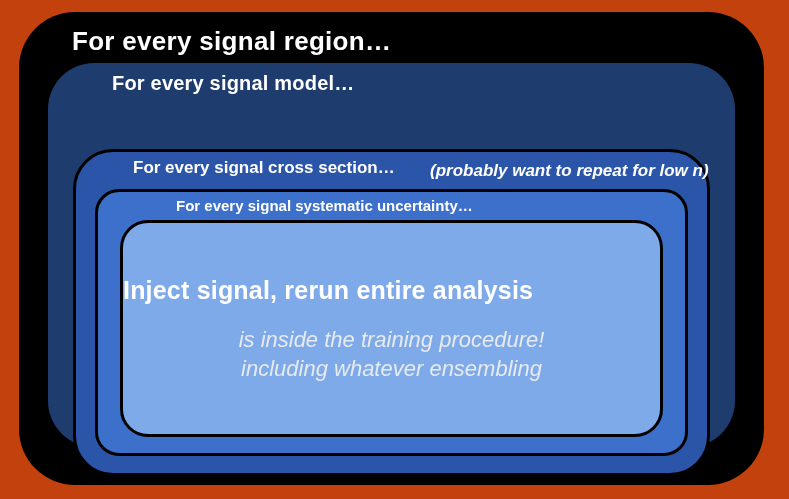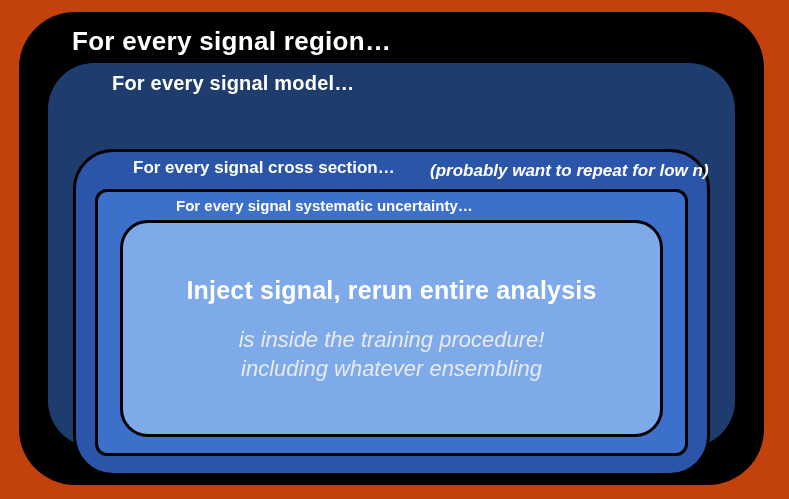--- a/index.html
+++ b/index.html
@@ -36,21 +36,21 @@
     left: 25px; top: 42px;
     width: 637px; height: 327px;
     border-radius: 40px;
     border: 3px solid #000000;
     margin-top: 44px;
   }
   
   .box4 {
     left: 19px; top: 37px;
     width: 593px; height: 267px;
-    border-radius: 12px;
+    border-radius: 24px;
     border: 3px solid #000000;
   }
   
   .box5 {
     left: 22px; top: 28px;
     width: 543px; height: 217px;
     border-radius: 28px;
     border: 3px solid #000000;
   }
   .loop-label {
@@ -70,21 +70,20 @@
     color: #ffffff;
     font-weight: bold;
     font-style: italic;
     font-size: 17px;
     white-space: nowrap;
   }
   .inner-title {
     position: absolute;
     left: 0; right: 0;
     top: 53px;
-    text-align: center;
     color: #ffffff;
     font-weight: bold;
     font-size: 25px;
     letter-spacing: 0.2px;
   }
   .inner-subtitle {
     position: absolute;
     left: 0; right: 0;
     top: 102px;
     text-align: center;

